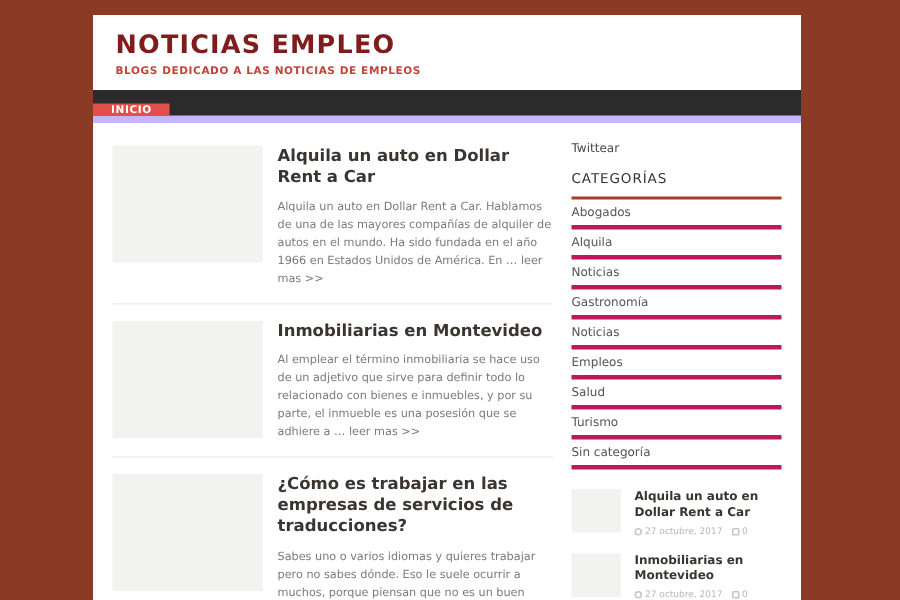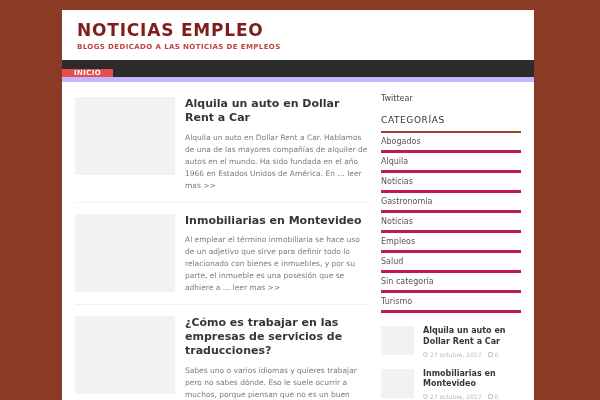--- a/index.html
+++ b/index.html
@@ -127,22 +127,22 @@
 
       <div class="cat-title">CATEGORÍAS</div>
       <ul class="cat-list">
         <li>Abogados</li>
         <li>Alquila</li>
         <li>Noticias</li>
         <li>Gastronomía</li>
         <li>Noticias</li>
         <li>Empleos</li>
         <li>Salud</li>
+        <li>Turismo</li>
         <li>Sin categoría</li>
-        <li>Turismo</li>
       </ul>
 
       <div class="recent">
 
         <div class="r-post">
           <div class="r-thumb"></div>
           <div class="r-info">
             <div class="r-title">Alquila un auto en Dollar Rent a Car</div>
             <div class="r-meta">
               <span class="mi clock"></span>

